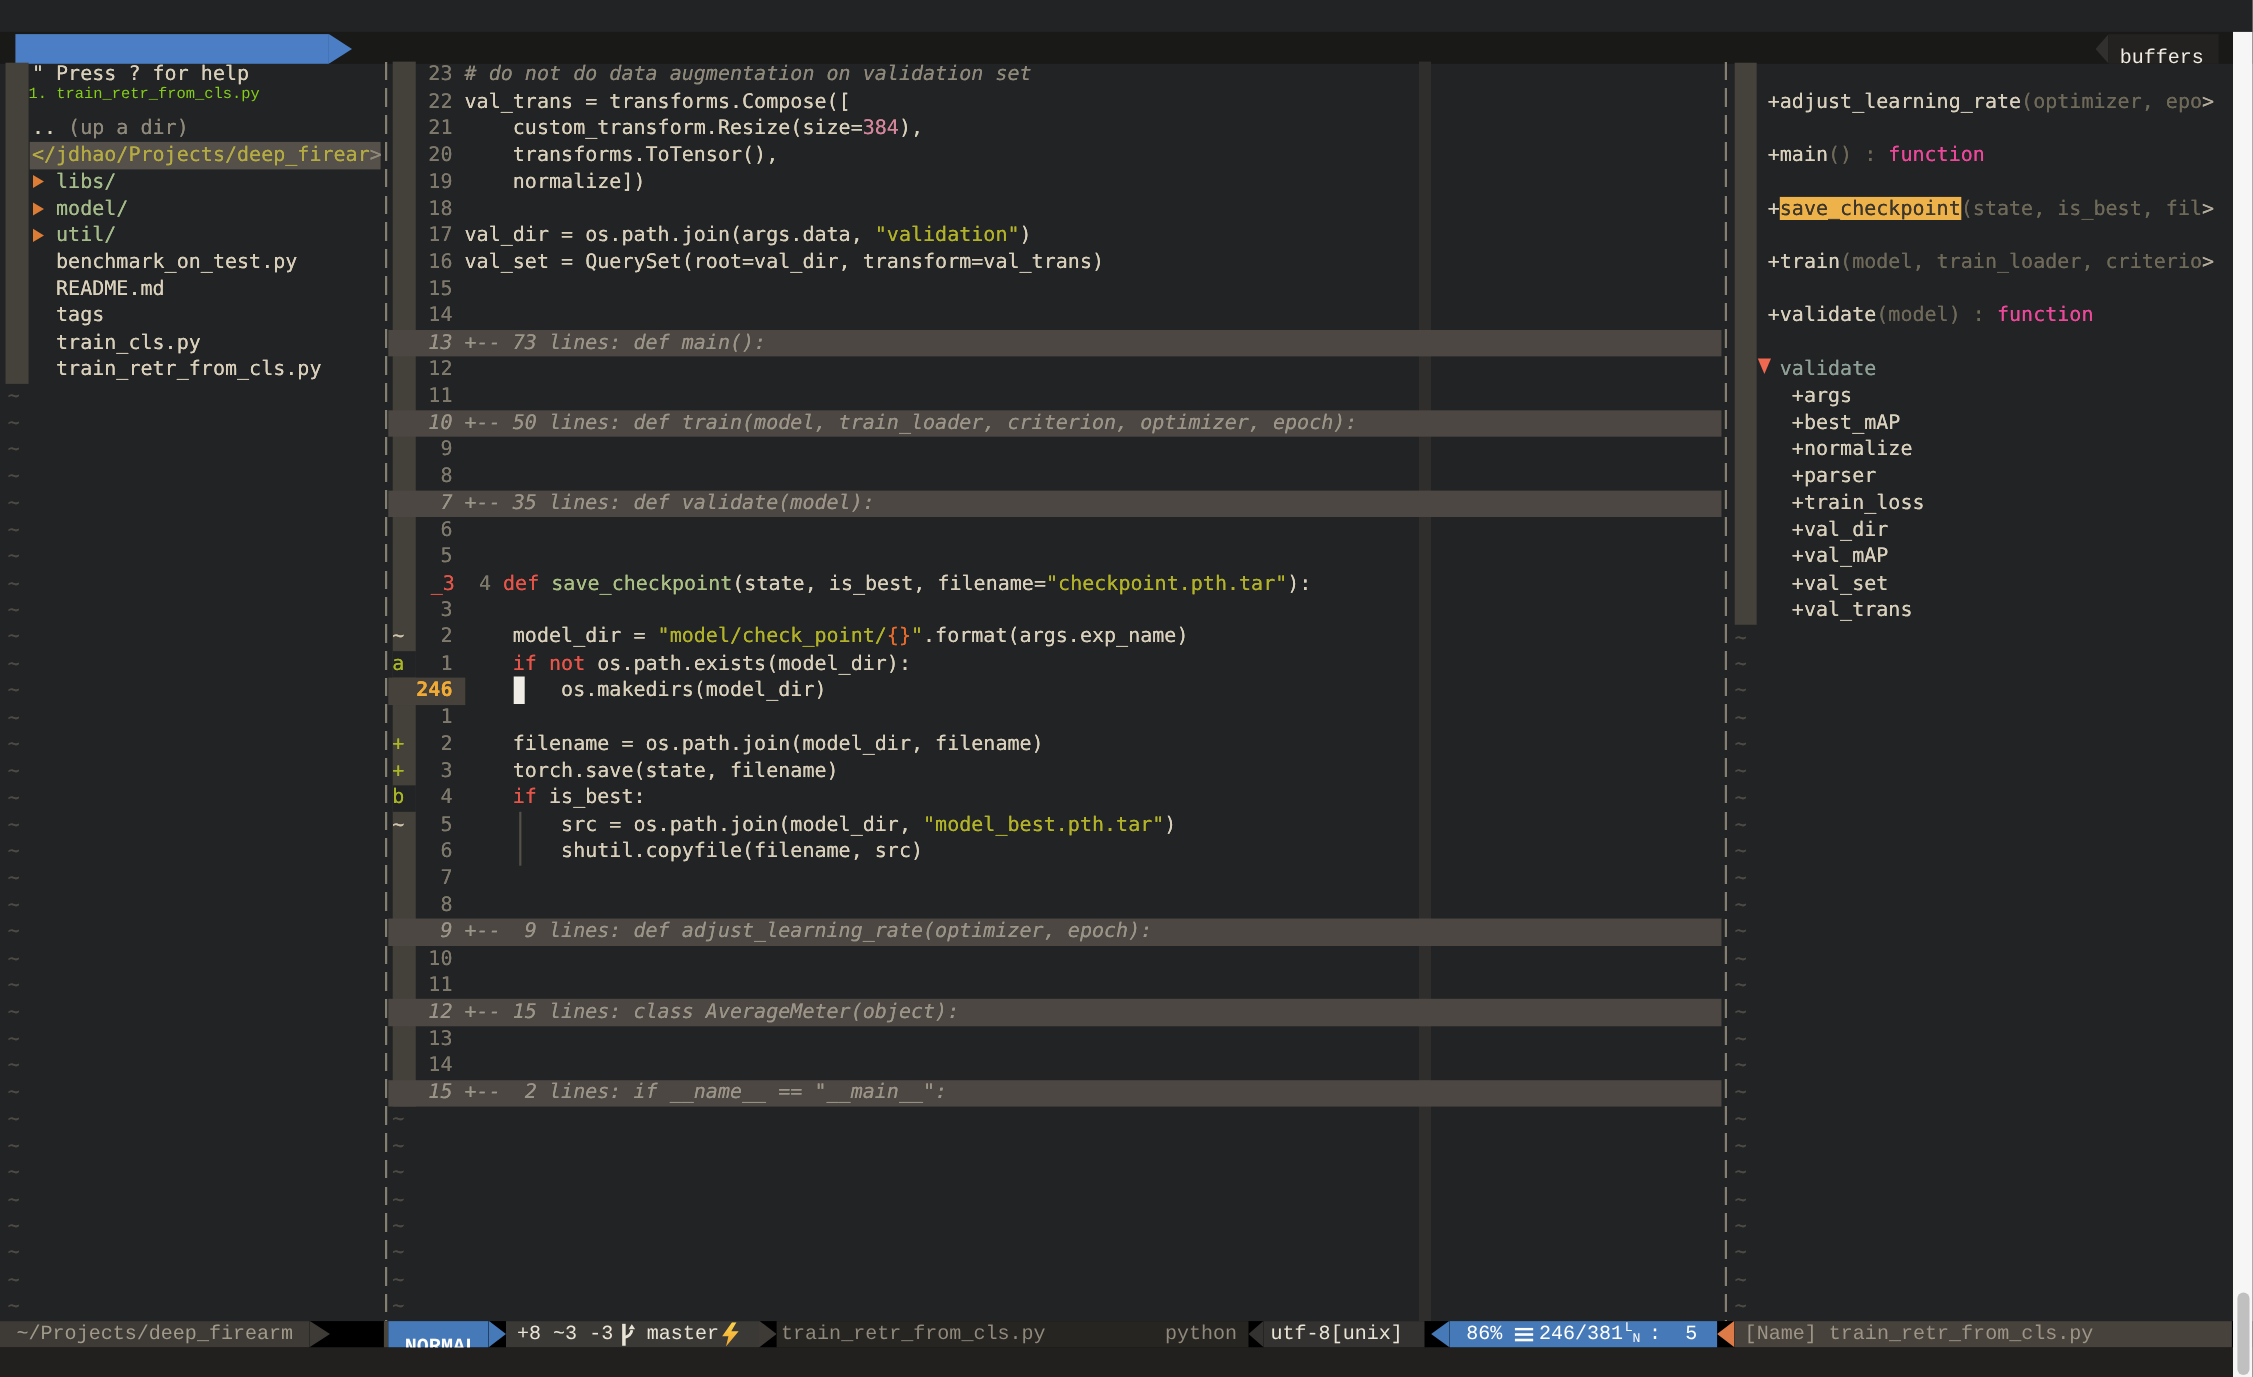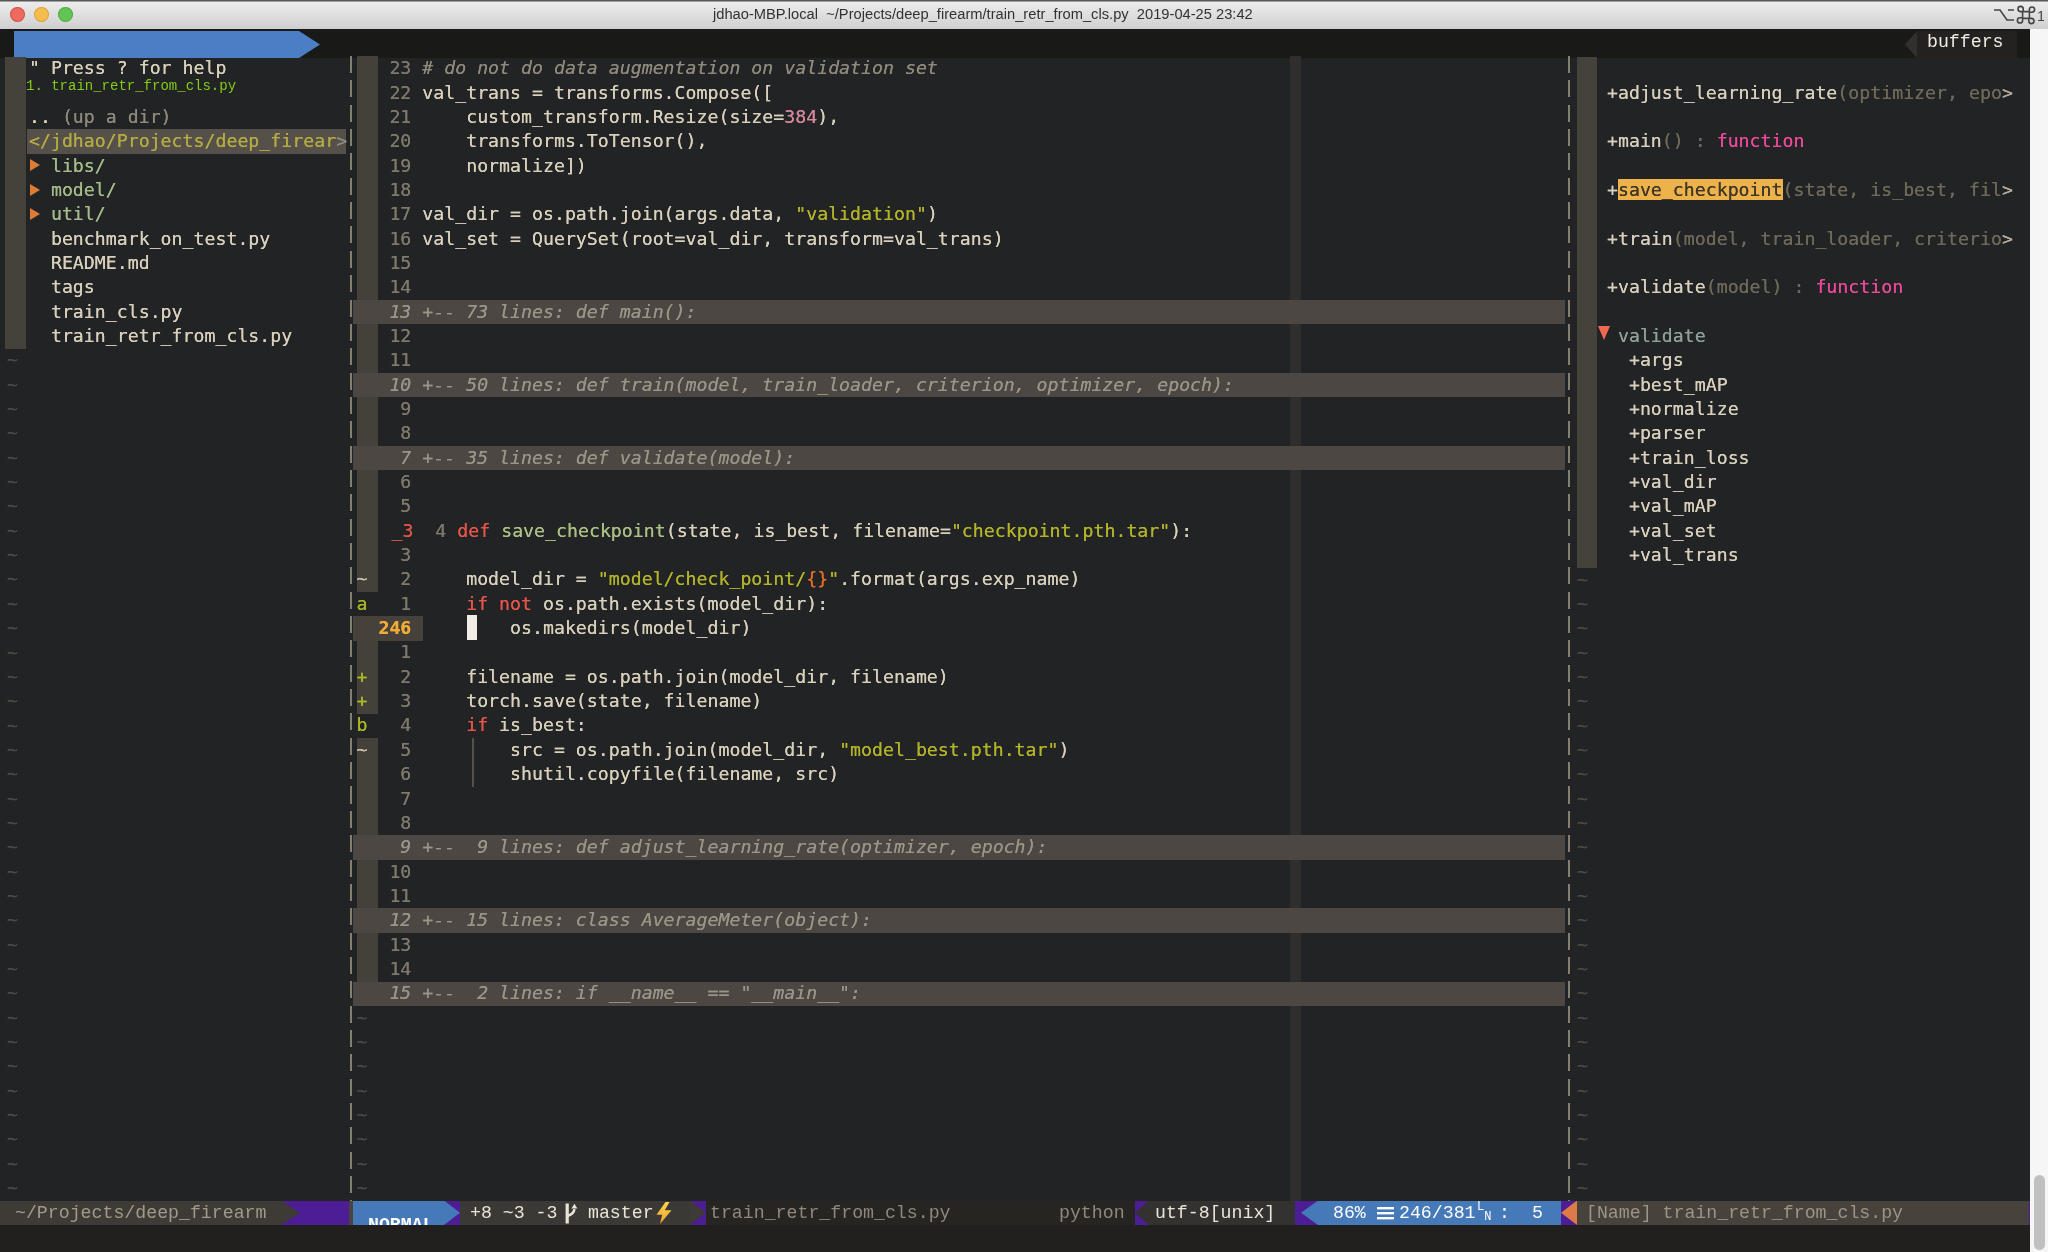--- a/index.html
+++ b/index.html
@@ -29,41 +29,28 @@
   .targ{color:#6e6959;}
   .tfun{color:#ec4899;}
   .tvar{color:#8fa096;}
   .tbr{color:#b4ac9c;}
   .thl{background:#eeb24a;color:#3d362a;}
 </style>
 </head>
 <body>
 <div id="screen">
 
-  <div class="abs" id="titlebar" style="left:0;top:0;width:2048px;height:29px;background:linear-gradient(#565656 0,#565656 1px,#ececec 2px,#dcdcdc 60%,#cfcfcf 100%);">
-    <div class="abs" style="left:10px;top:7px;width:15px;height:15px;border-radius:50%;background:#ed6a5f;box-shadow:inset 0 0 0 1px rgba(180,60,50,.5);"></div>
-    <div class="abs" style="left:34px;top:7px;width:15px;height:15px;border-radius:50%;background:#f5bd4f;box-shadow:inset 0 0 0 1px rgba(200,140,40,.5);"></div>
-    <div class="abs" style="left:58px;top:7px;width:15px;height:15px;border-radius:50%;background:#61c454;box-shadow:inset 0 0 0 1px rgba(70,150,50,.5);"></div>
-    <div class="abs" style="left:713px;top:6px;font-family:'Liberation Sans',sans-serif;font-size:14.7px;color:#323232;">jdhao-MBP.local&nbsp;&nbsp;~/Projects/deep_firearm/train_retr_from_cls.py&nbsp;&nbsp;2019-04-25 23:42</div>
-    <svg class="abs" style="left:1992px;top:4px;" width="52" height="21" viewBox="0 0 52 21">
-      <g stroke="#454545" stroke-width="1.6" fill="none">
-        <path d="M2 6 h6 l7 10 h7 M16 6 h6"></path>
-        <path d="M31.2 8.2 V5.0 a2.6 2.6 0 1 0 -2.6 2.6 l2.6 0 M36.8 8.2 h3.2 a2.6 2.6 0 1 0 -2.6 -2.6 l0 2.6 M36.8 13.8 v3.2 a2.6 2.6 0 1 0 2.6 -2.6 l-2.6 0 M31.2 13.8 h-3.2 a2.6 2.6 0 1 0 2.6 2.6 l0 -2.6 M30.6 7.6 h6.8 v6.8 h-6.8 z"></path>
-      </g>
-      <text x="45" y="16.5" font-family="Liberation Sans" font-size="14.5" fill="#454545">1</text>
-    </svg>
-  </div>
 
   <div class="abs" id="tabline" style="left:0;top:29px;width:2048px;height:29px;background:#191918;">
     <div class="abs" style="left:14px;top:2px;width:285px;height:27px;background:#4b7ec5;"></div>
     <div class="abs" style="left:299px;top:2px;width:21px;height:27px;background:#4b7ec5;clip-path:polygon(0 0,100% 50%,0 100%);"></div>
     <div class="abs" style="left:26px;top:3px;color:#84cc16;font-size:14px;margin-top:46px;">1. train_retr_from_cls.py</div>
     <div class="abs" style="left:1905px;top:2px;width:12px;height:27px;background:#31302e;clip-path:polygon(100% 0,0 50%,100% 100%);"></div>
     <div class="abs" style="left:1917px;top:2px;width:100px;height:27px;background:#232221;"></div>
-    <div class="abs" style="left:1927px;top:3px;color:#f0ebe3;font-size:18.23px;">buffers</div>
+    <div class="abs" style="left:1927px;top:14px;color:#f0ebe3;font-size:18.23px;">buffers</div>
   </div>
 
   <div class="abs" style="left:5px;top:57px;width:21px;height:291.5px;background:#45413b;"></div>
 
   <div class="abs" style="left:27px;top:129.25px;width:319px;height:24.35px;background:#56504b;"></div>
 
   <div class="abs" style="left:349.5px;top:56.2px;width:2px;height:1144.45px;background:repeating-linear-gradient(180deg,#857f71 0,#857f71 17px,transparent 17px,transparent 24.35px);"></div>
 
   <div class="abs" style="left:356.5px;top:56.2px;width:21.9px;height:949.65px;background:#44403a;"></div>
 
@@ -232,21 +219,21 @@
 ~
 ~
 ~
 ~
 ~
 ~
 ~
 ~
 ~</pre>
 
-  <div class="abs" id="statusline" style="left:0;top:1200.5px;width:2048px;height:24.5px;background:#4c1d95;line-height:24.5px;">
+  <div class="abs" id="statusline" style="left:0;top:1200.5px;width:2048px;height:24.5px;background:#000000;line-height:24.5px;">
     <div class="abs" style="left:0;top:0;width:281px;height:24.5px;background:#3e3b37;"></div>
     <div class="abs" style="left:281px;top:0;width:19px;height:24.5px;background:#3e3b37;clip-path:polygon(0 0,100% 50%,0 100%);"></div>
     <div class="abs" style="left:15px;top:0;color:#a19a8b;">~/Projects/deep_firearm</div>
     <div class="abs" style="left:349px;top:0;width:4px;height:24.5px;background:#49443c;"></div>
     <div class="abs" style="left:353px;top:0;width:91px;height:24.5px;background:#4679b8;"></div>
     <div class="abs" style="left:444px;top:0;width:16px;height:24.5px;background:#4679b8;clip-path:polygon(0 0,100% 50%,0 100%);"></div>
     <div class="abs" style="left:368px;top:0;color:#fdfdfd;font-weight:bold;margin-top:12px;">NORMAL</div>
     <div class="abs" style="left:460px;top:0;width:230px;height:24.5px;background:#3b3935;"></div>
     <div class="abs" style="left:470px;top:0;color:#e9e4d6;">+8 ~3 -3</div>
     <svg class="abs" style="left:564px;top:2px;" width="15" height="21" viewBox="0 0 15 21">

